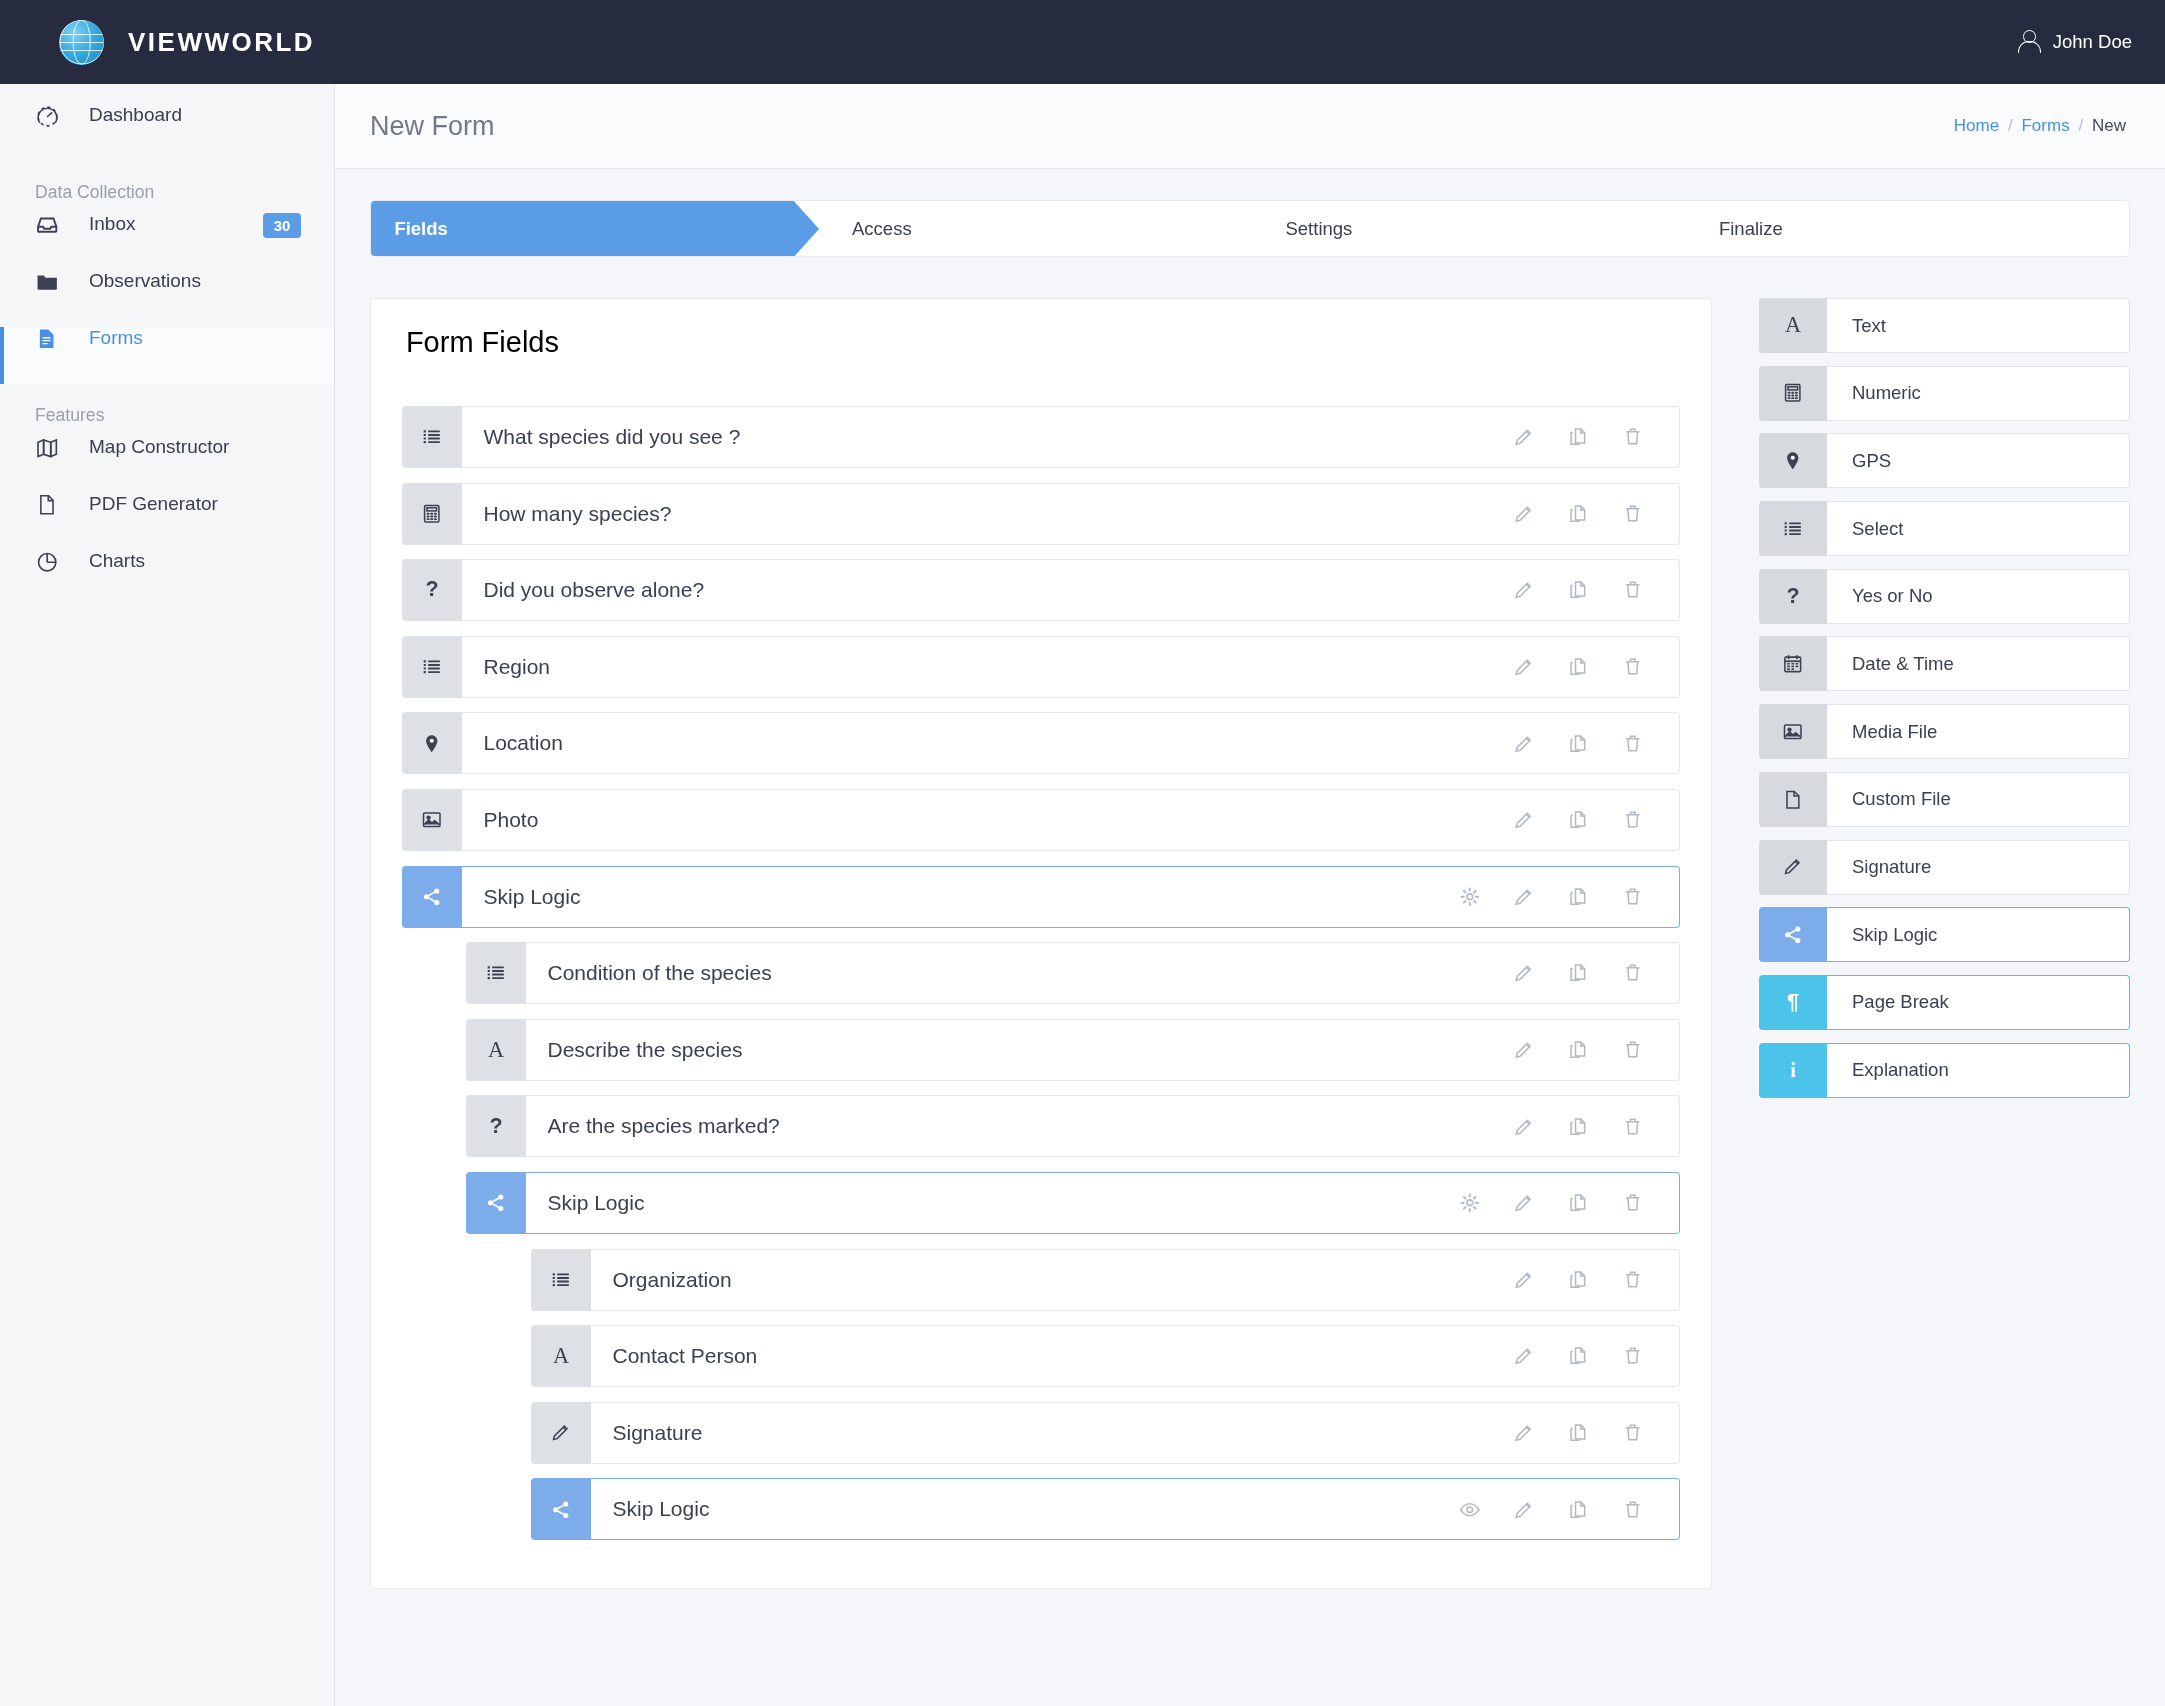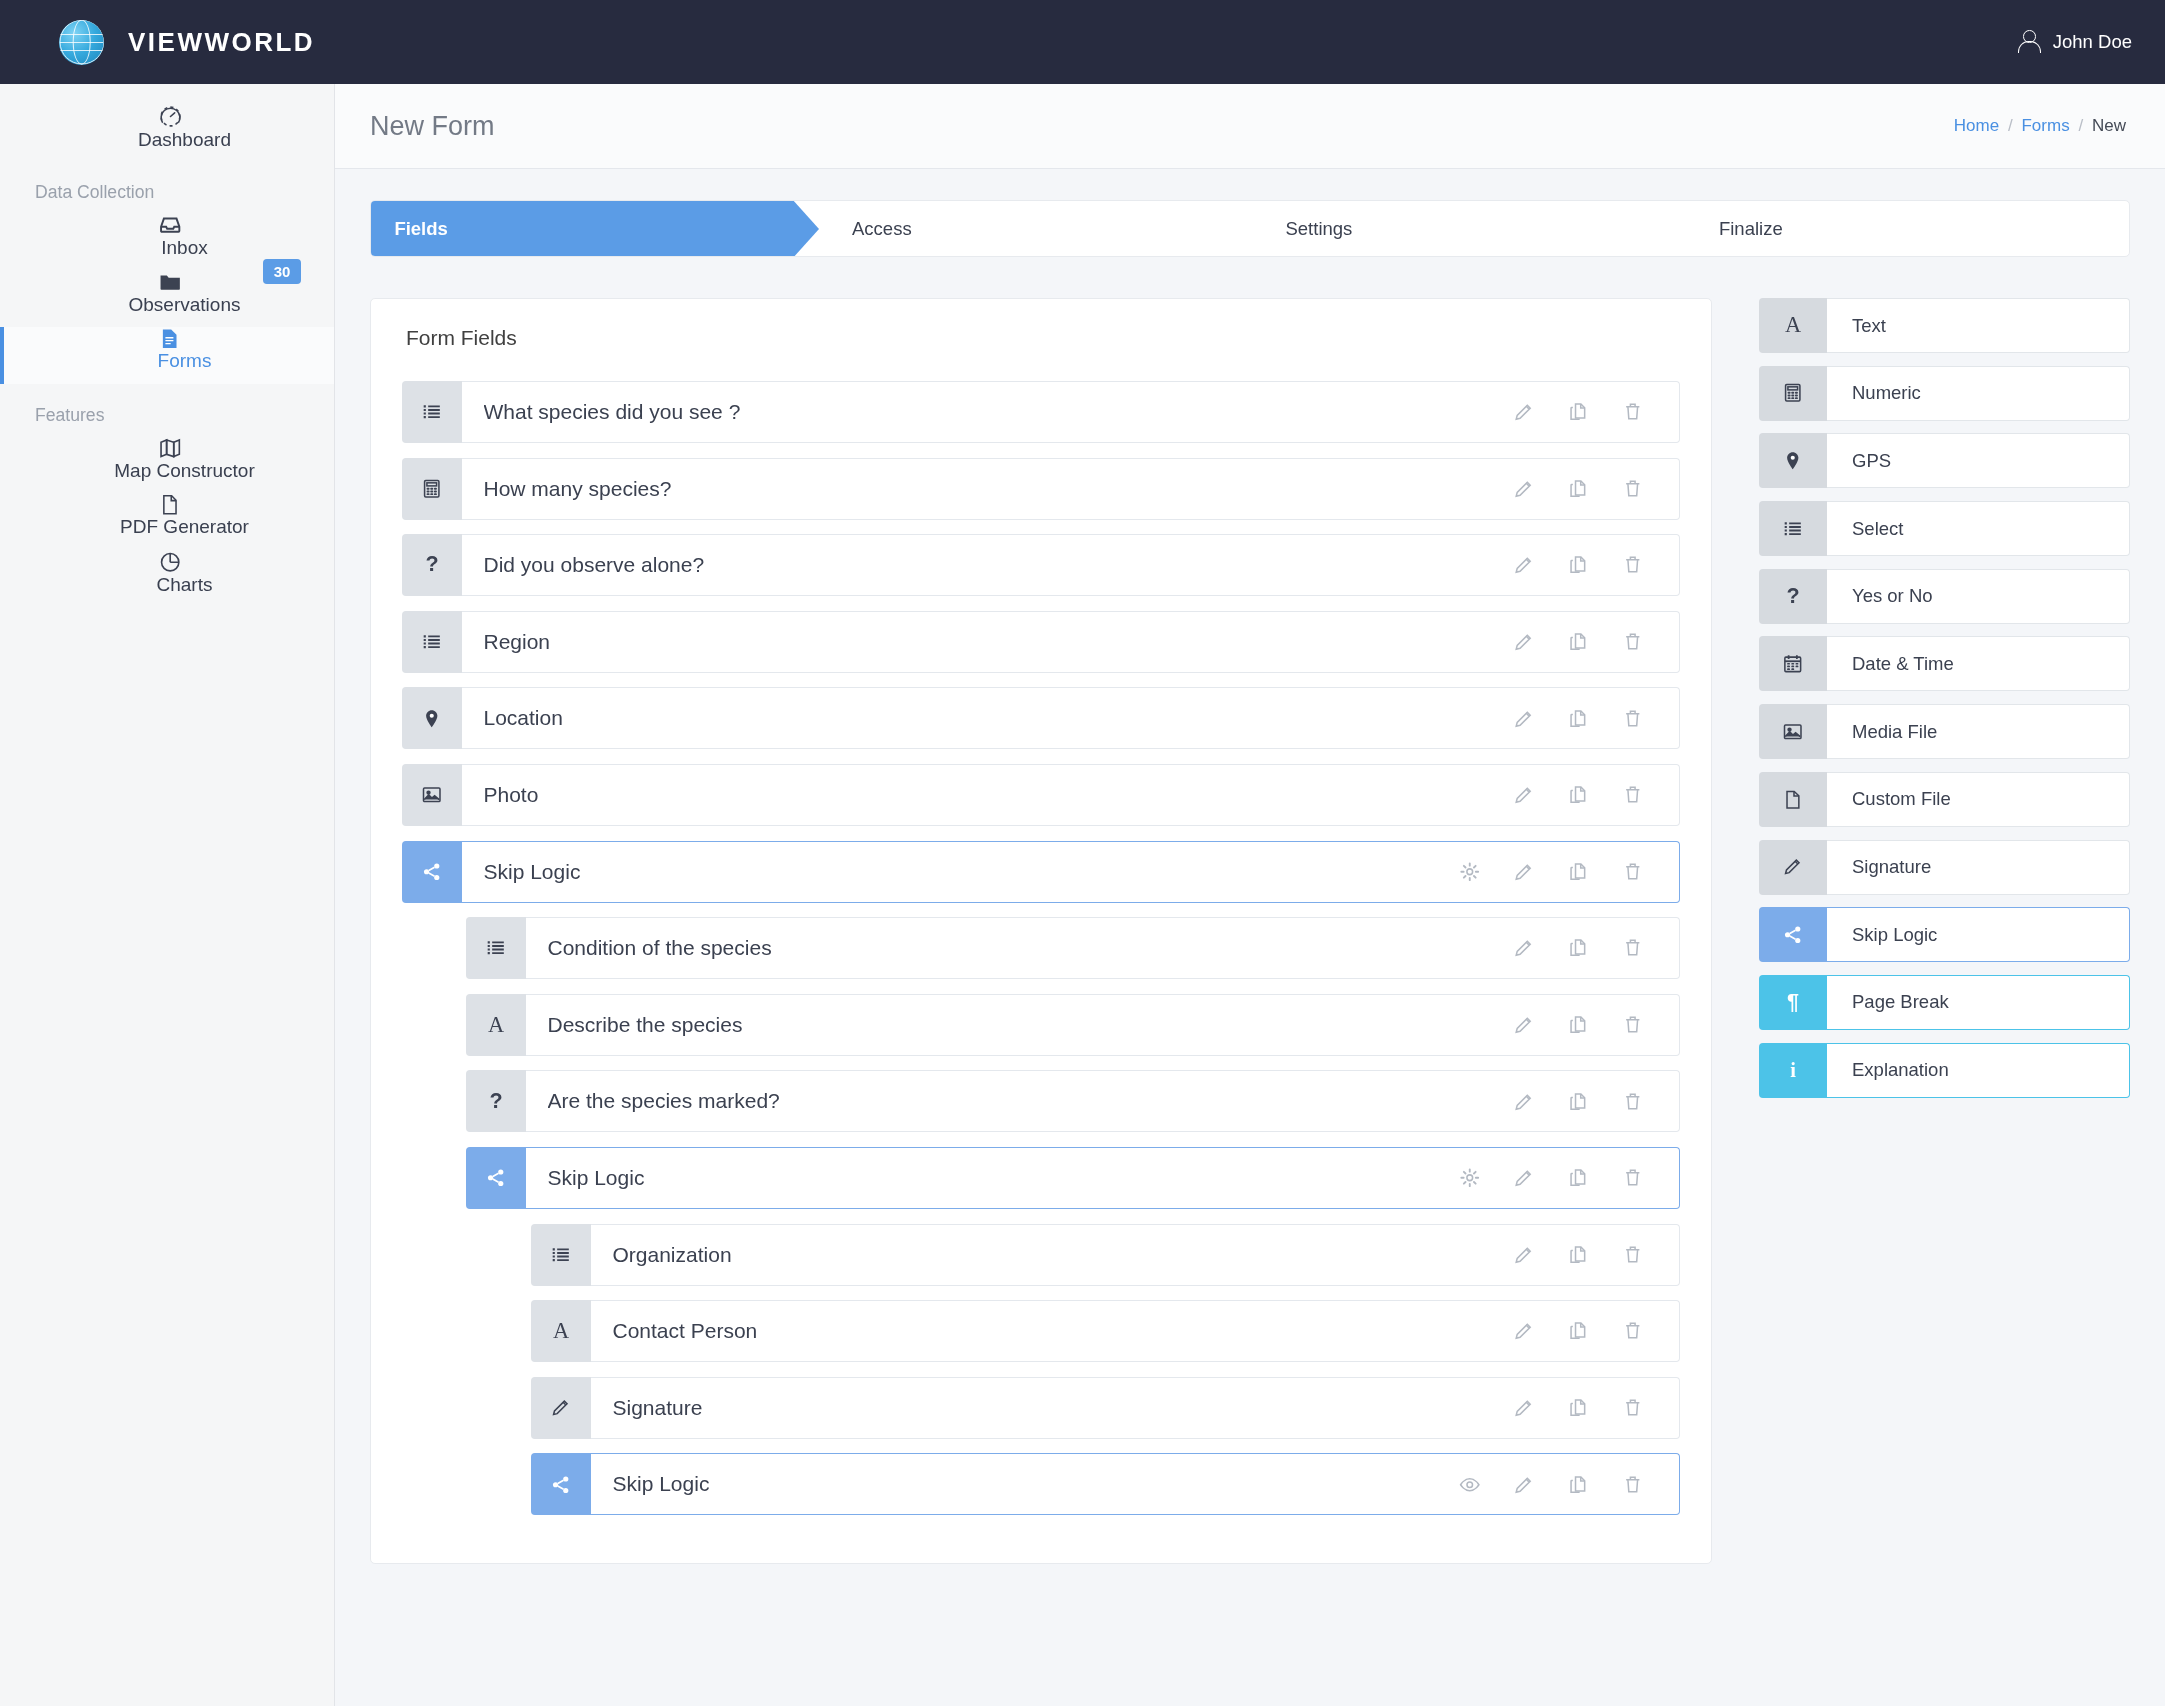--- a/index.html
+++ b/index.html
@@ -38,22 +38,22 @@
   .user-icon:after  { content:""; position:absolute; bottom:1px; left:0; width:21.5px; height:10.7px;
                       border:1.7px solid #fff; border-bottom:none;
                       border-radius: 10.7px 10.7px 0 0; }
 
   
   .shell { display: flex; height: 1623px; }
 
   
   .sidebar { width: 335px; background: #f5f6f7; border-right: 1px solid #e2e4e8;
              padding-top: 19.5px; flex: none; }
-  .nav-item { display: flex; align-items: center; height: 57px; padding-left: 35px;
-              color: #3a4050; font-size: 19px; position: relative; cursor: pointer; flex-direction: column; }
+  .nav-item { display: flex; align-items: flex-start; height: 57px; padding-left: 35px;
+              color: #3a4050; font-size: 19px; position: relative; cursor: pointer; }
   .nav-item.active { background: #fafbfc; color: #4a90e2; }
   .nav-item.active:before { content:""; position:absolute; left:0; top:0; bottom:0;
                             width: 3.9px; background: #4a90e2; }
   .nav-ico { width: 29px; margin-right: 25px; display: flex; align-items: center;
              justify-content: flex-start; flex: none; color: #3c4252; }
   .nav-item.active .nav-ico { color: #4a90e2; }
   .nav-group { padding: 21.5px 0 9.8px 35px; color: #9aa1ac; font-size: 17.6px; }
   .badge { margin-left: auto; margin-right: 33px; background: #5b9ce6; color: #fff;
            font-size: 15px; font-weight: bold; border-radius: 3.9px;
            padding: 3.9px 10.7px; line-height: 1.15; }
@@ -81,21 +81,21 @@
     border-top: 30px solid transparent; border-bottom: 30px solid transparent;
     border-left: 27px solid #5b9ce6; z-index: 2;
   }
   .step:nth-child(2) { padding-left: 60px; }
 
   .cols { display: flex; gap: 47px; }
 
   
   .card { flex: 1; background: #fff; border: 1px solid #e7eaee; border-radius: 4.9px;
           padding: 27px 31px 33px 31px; min-width: 0; }
-  .card-title { font-size: 21px; color: #404040; margin-bottom: 31px; padding-left: 3.9px; }
+  .card-title { font-size: 29px; color: #000000; margin-bottom: 47px; padding-left: 3.9px; }
 
   .row-wrap { margin-bottom: 14.6px; }
   .row { display: flex; align-items: stretch; height: 62px; border-radius: 3.9px; }
   .row-ico { width: 60px; flex: none; background: #dde1e6; border-radius: 3.9px 0 0 3.9px;
              display: flex; align-items: center; justify-content: center;
              color: #3c4252; font-size: 20.5px; }
   .row-body { flex: 1; background: #fff; border: 1px solid #e4e8ed; border-left: none;
               border-radius: 0 3.9px 3.9px 0; display: flex; align-items: center;
               padding: 0 23.4px 0 21.5px; min-width: 0; }
   .row-label { font-size: 21px; color: #3b4150; white-space: nowrap;

